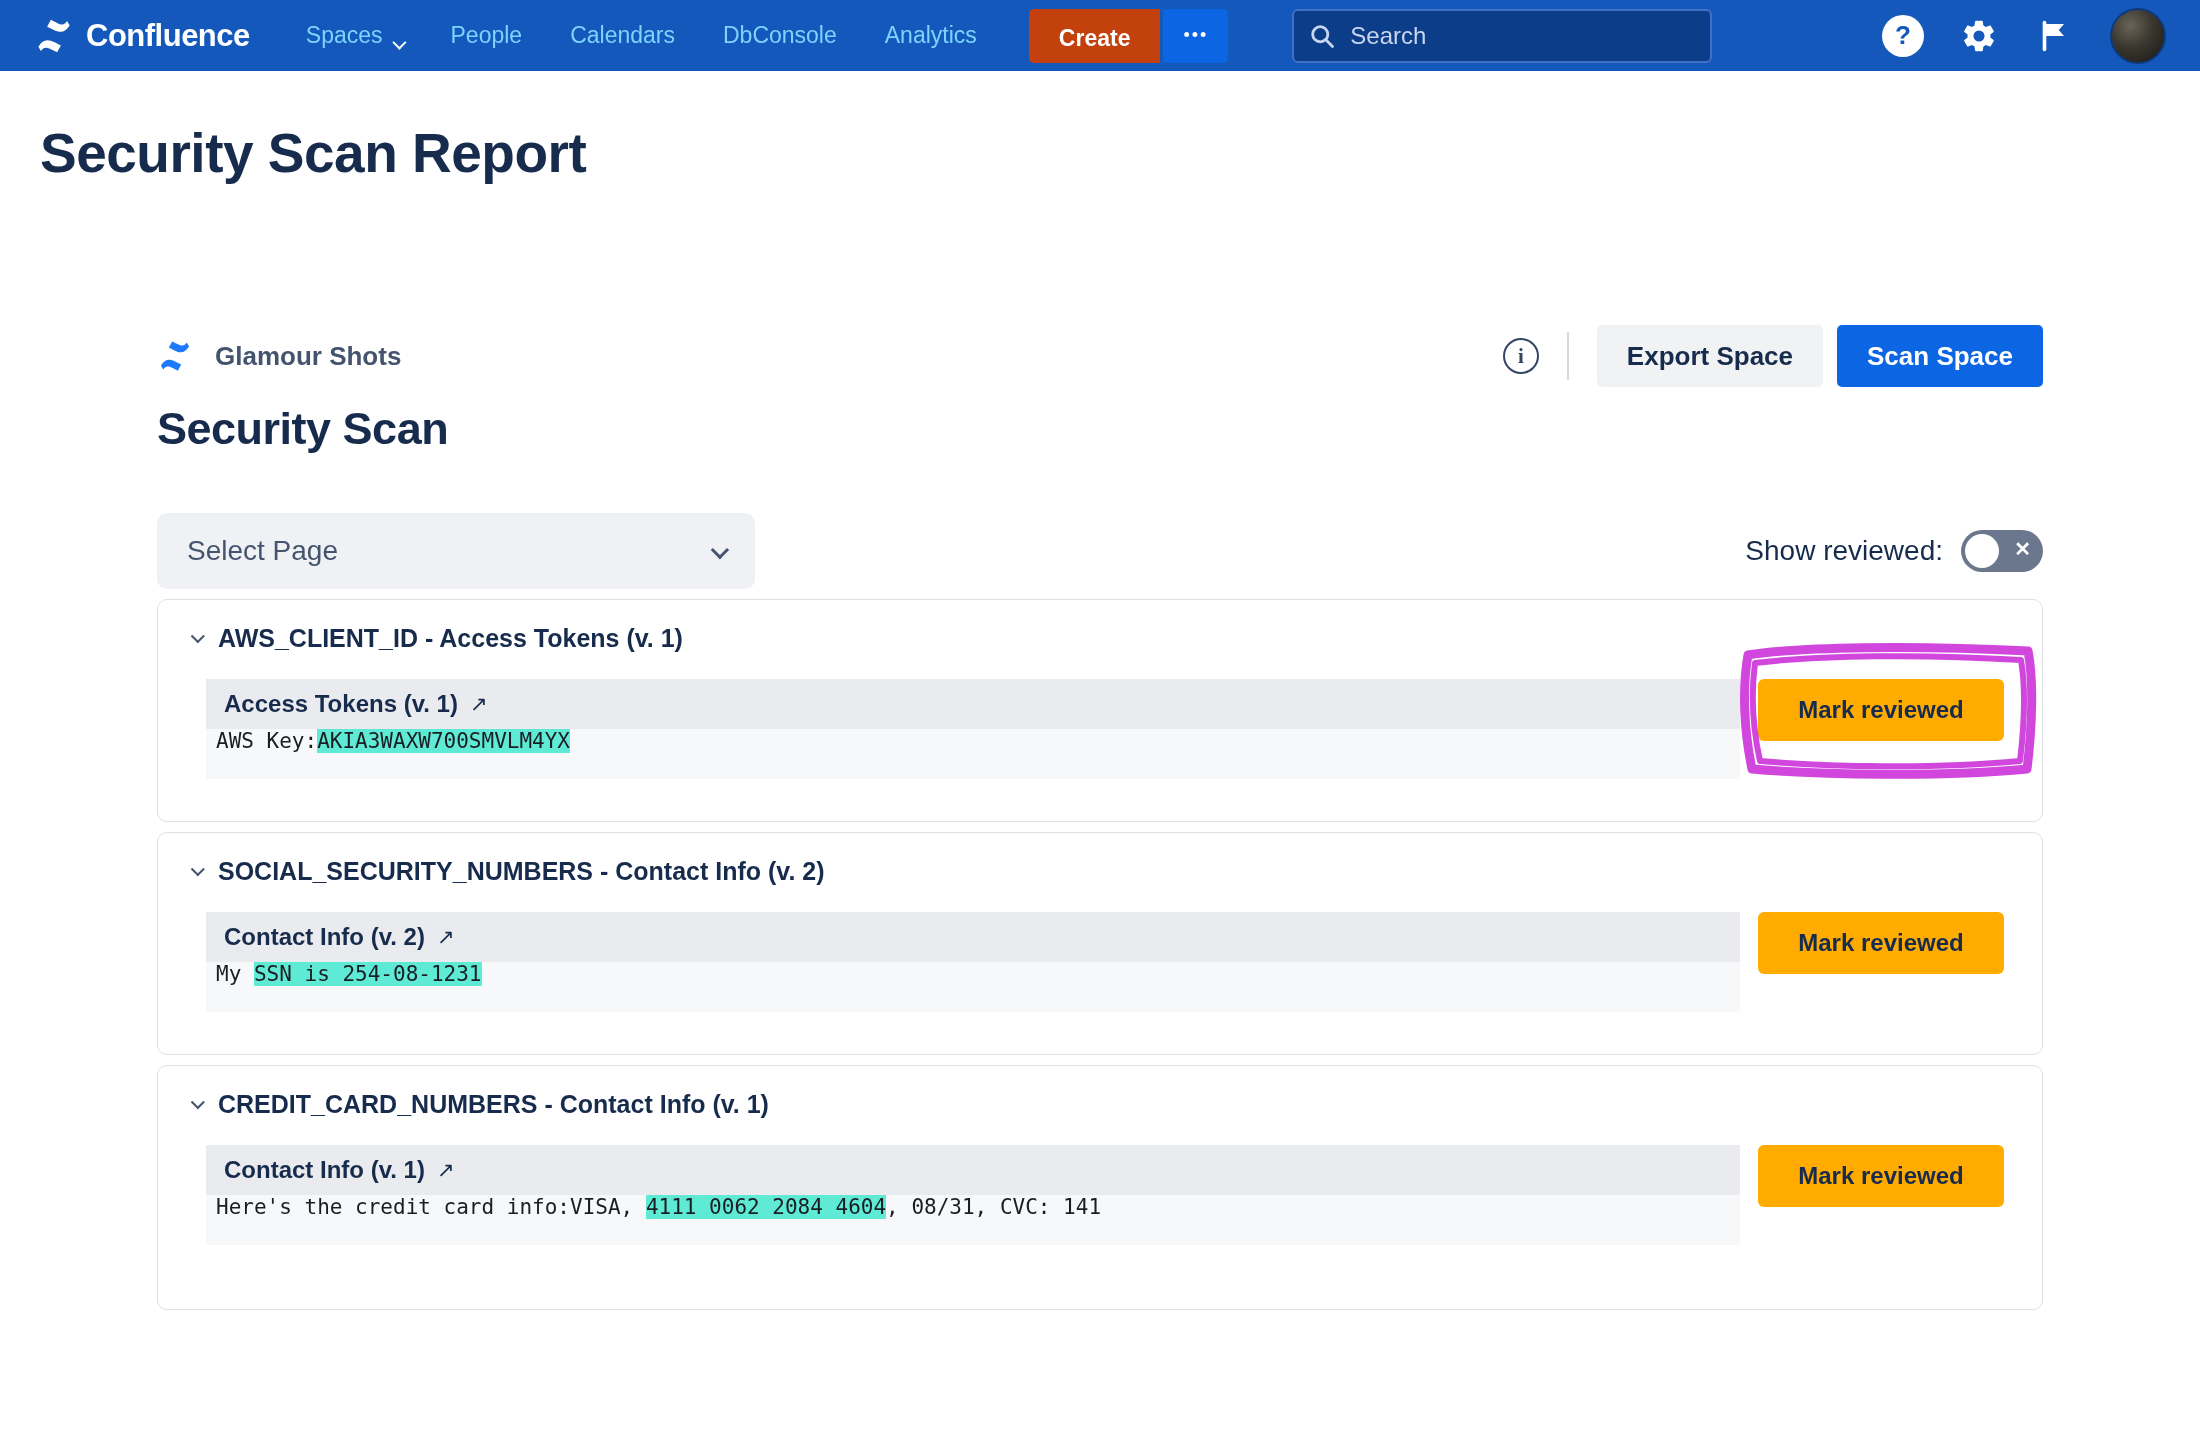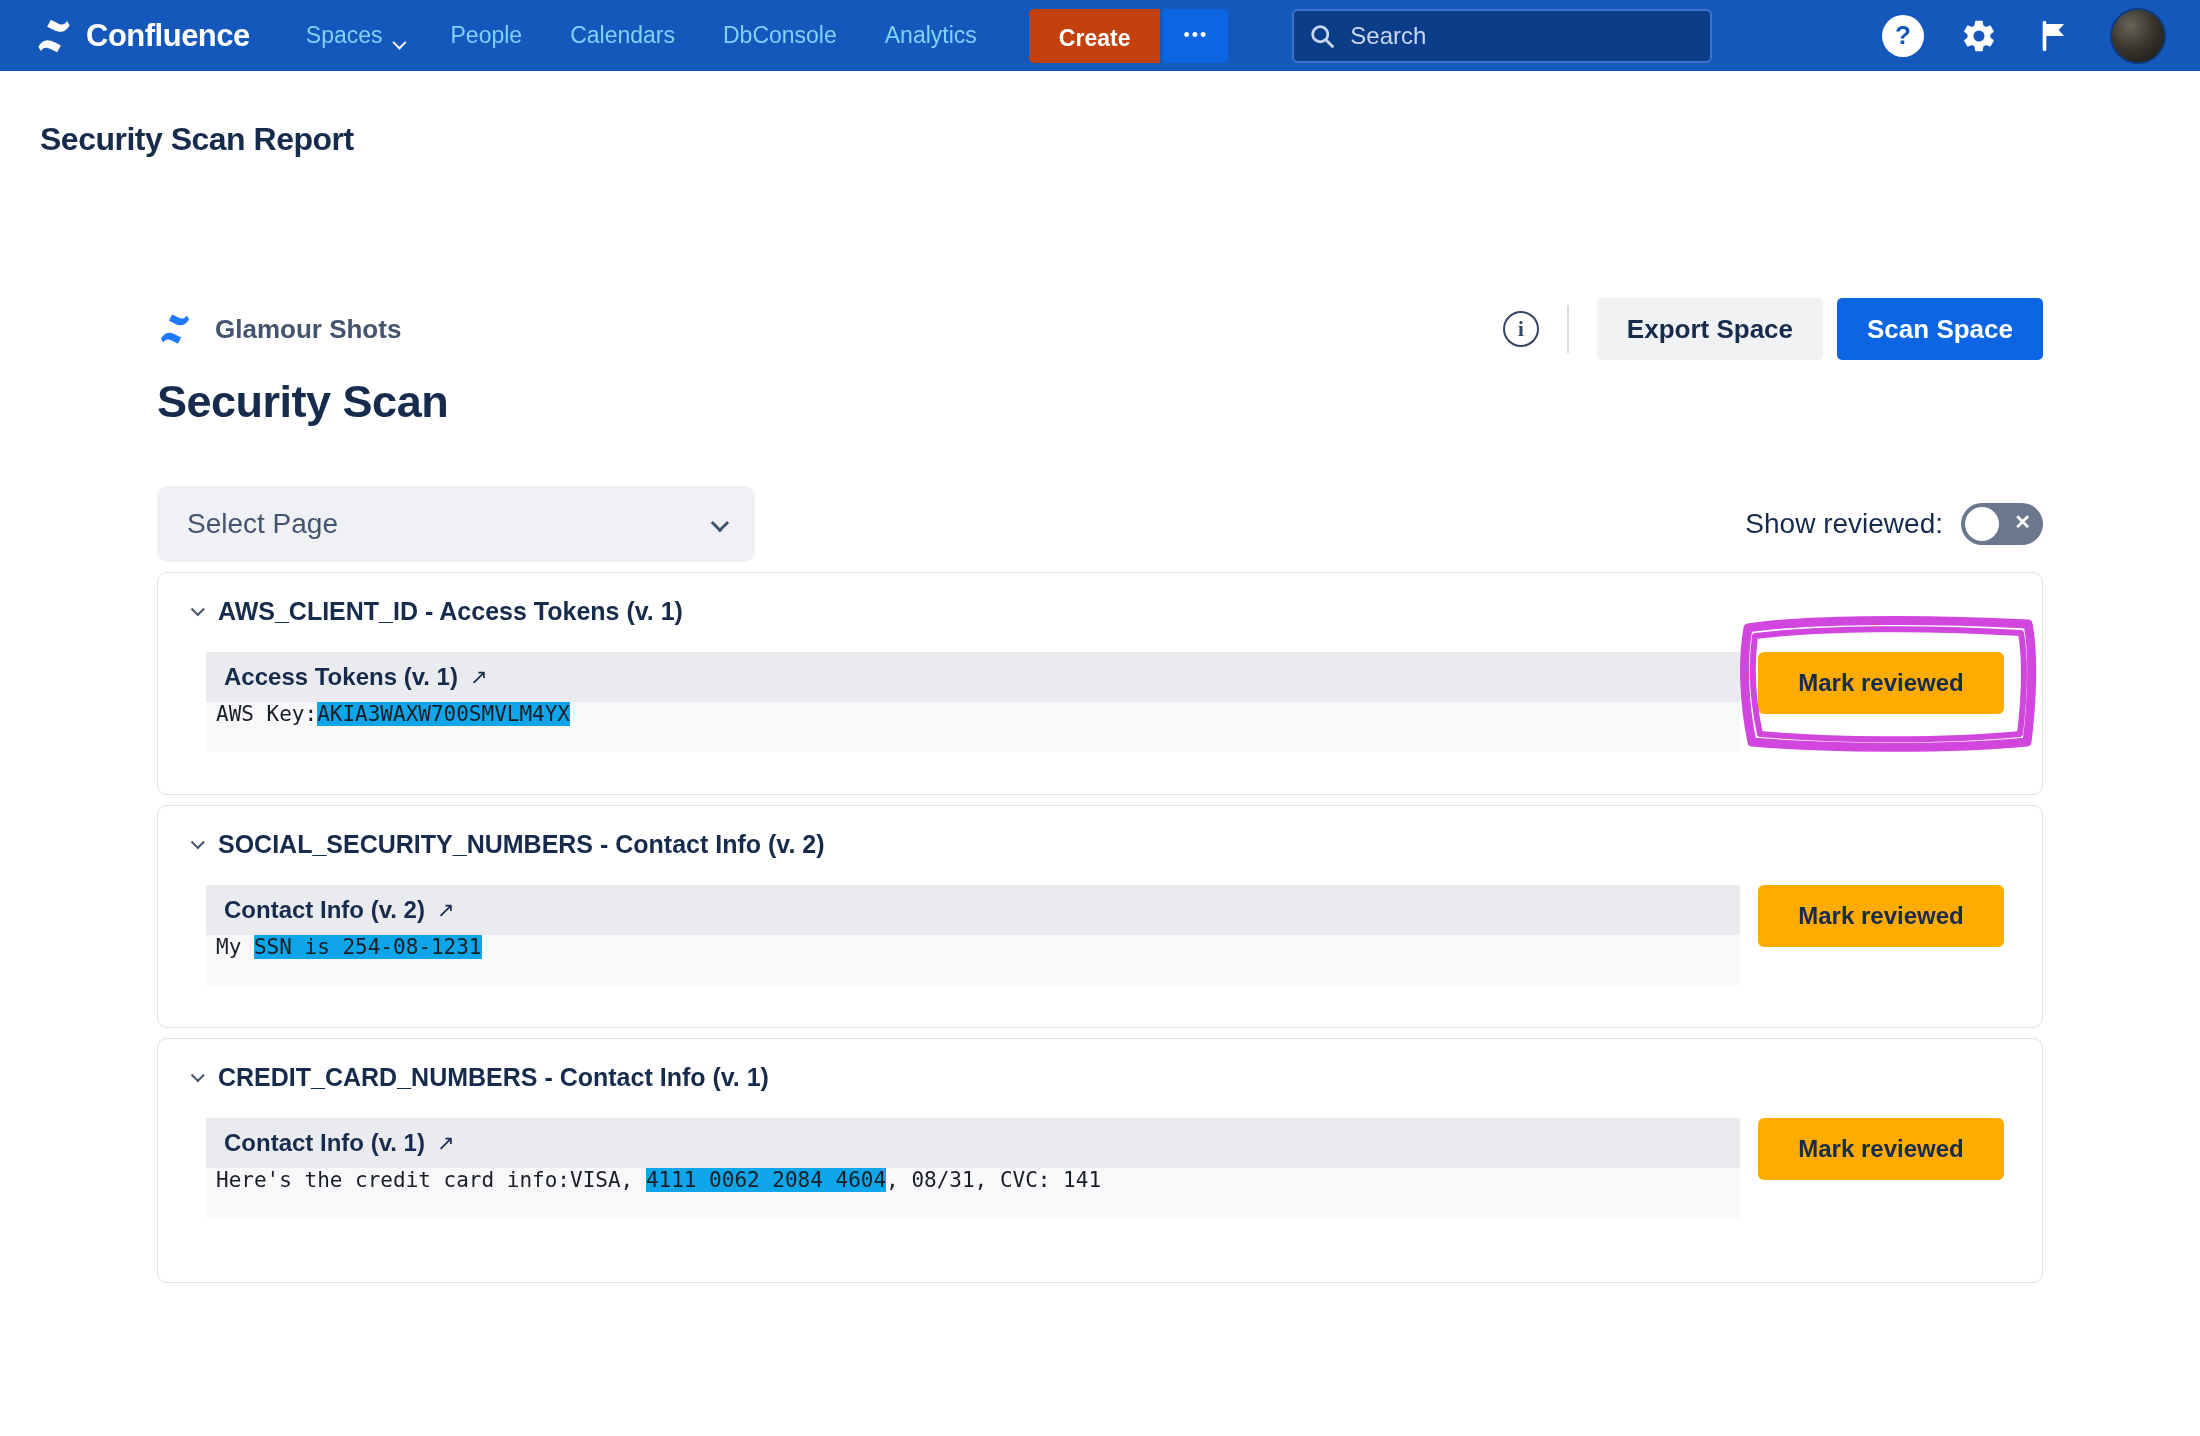--- a/index.html
+++ b/index.html
@@ -28,21 +28,21 @@
   .search-icon { position: absolute; left: 16px; top: 13px; }
   .nav-right { margin-left: auto; display: flex; align-items: center; gap: 34px; }
   .help-icon { width: 42px; height: 42px; border-radius: 50%; background: #fff; color: #1558BC;
     display: flex; align-items: center; justify-content: center; font-size: 26px; font-weight: 700; cursor: pointer; }
   .icon-btn { width: 42px; height: 42px; display: flex; align-items: center; justify-content: center; cursor: pointer; }
   .avatar { width: 56px; height: 56px; border-radius: 50%; cursor: pointer;
     background: radial-gradient(circle at 35% 30%, #6a6458 0%, #3a372f 45%, #171613 100%);
     border: 2px solid #0d3a7d; }
 
   
-  .page-title { margin: 50px 0 0 40px; font-size: 32px; font-weight: 700; letter-spacing: -0.5px; }
+  .page-title { margin: 50px 0 0 40px; font-size: 55px; font-weight: 700; letter-spacing: -0.5px; }
   .container { margin: 0 157px; }
 
   .space-row { margin-top: 140px; display: flex; align-items: center; justify-content: space-between; }
   .space-left { display: flex; align-items: center; gap: 22px; }
   .space-left svg { width: 36px; height: 36px; }
   .space-name { font-size: 26px; font-weight: 600; color: #44546F; cursor: pointer; }
   .space-actions { display: flex; align-items: center; }
   .info-icon { width: 36px; height: 36px; border-radius: 50%; border: 2.5px solid #344563;
     display: flex; align-items: center; justify-content: center; font-size: 21px; font-weight: 700;
     color: #344563; font-family: "Liberation Serif", serif; cursor: pointer; }
@@ -72,21 +72,21 @@
   .card-chev { color: #44546F; width: 10px; height: 10px; border-width: 2.6px; cursor: pointer;
     transform: rotate(45deg) translateY(-4px); }
   .card-title { font-size: 25px; font-weight: 700; }
   .finding-row { display: flex; align-items: flex-start; margin: 26px 0 0 16px; }
   .finding-main { flex: 1; margin-right: 18px; }
   .source-bar { height: 50px; background: #E9EBEE; display: flex; align-items: center; padding: 0 18px; }
   .source-link { font-size: 24px; font-weight: 700; color: #172B4D; cursor: pointer; display: flex; align-items: center; gap: 12px; }
   .ext-arrow { font-size: 21px; font-weight: 400; }
   .content-bar { height: 50px; background: #F7F8F9; display: flex; align-items: flex-start; padding: 0 10px;
     font-family: "DejaVu Sans Mono", monospace; font-size: 21px; color: #1A1D23; white-space: pre; }
-  .hl { background: #0ea5e9; }
+  .hl { background: #5eead4; }
   .btn-wrap { position: relative; }
   .btn-mark { min-width: 246px; height: 62px; background: #FFAB00; color: #172B4D; border: none;
     border-radius: 6px; font-family: inherit; font-size: 24px; font-weight: 600; cursor: pointer; }
   .annot { position: absolute; left: -28px; top: -46px; width: 314px; height: 154px; pointer-events: none; }
   .annot path { fill: none; stroke: #CB2ED9; stroke-linejoin: round; stroke-linecap: round; opacity: 0.88; }
 </style>
 </head>
 <body>
 
 <div class="nav">

